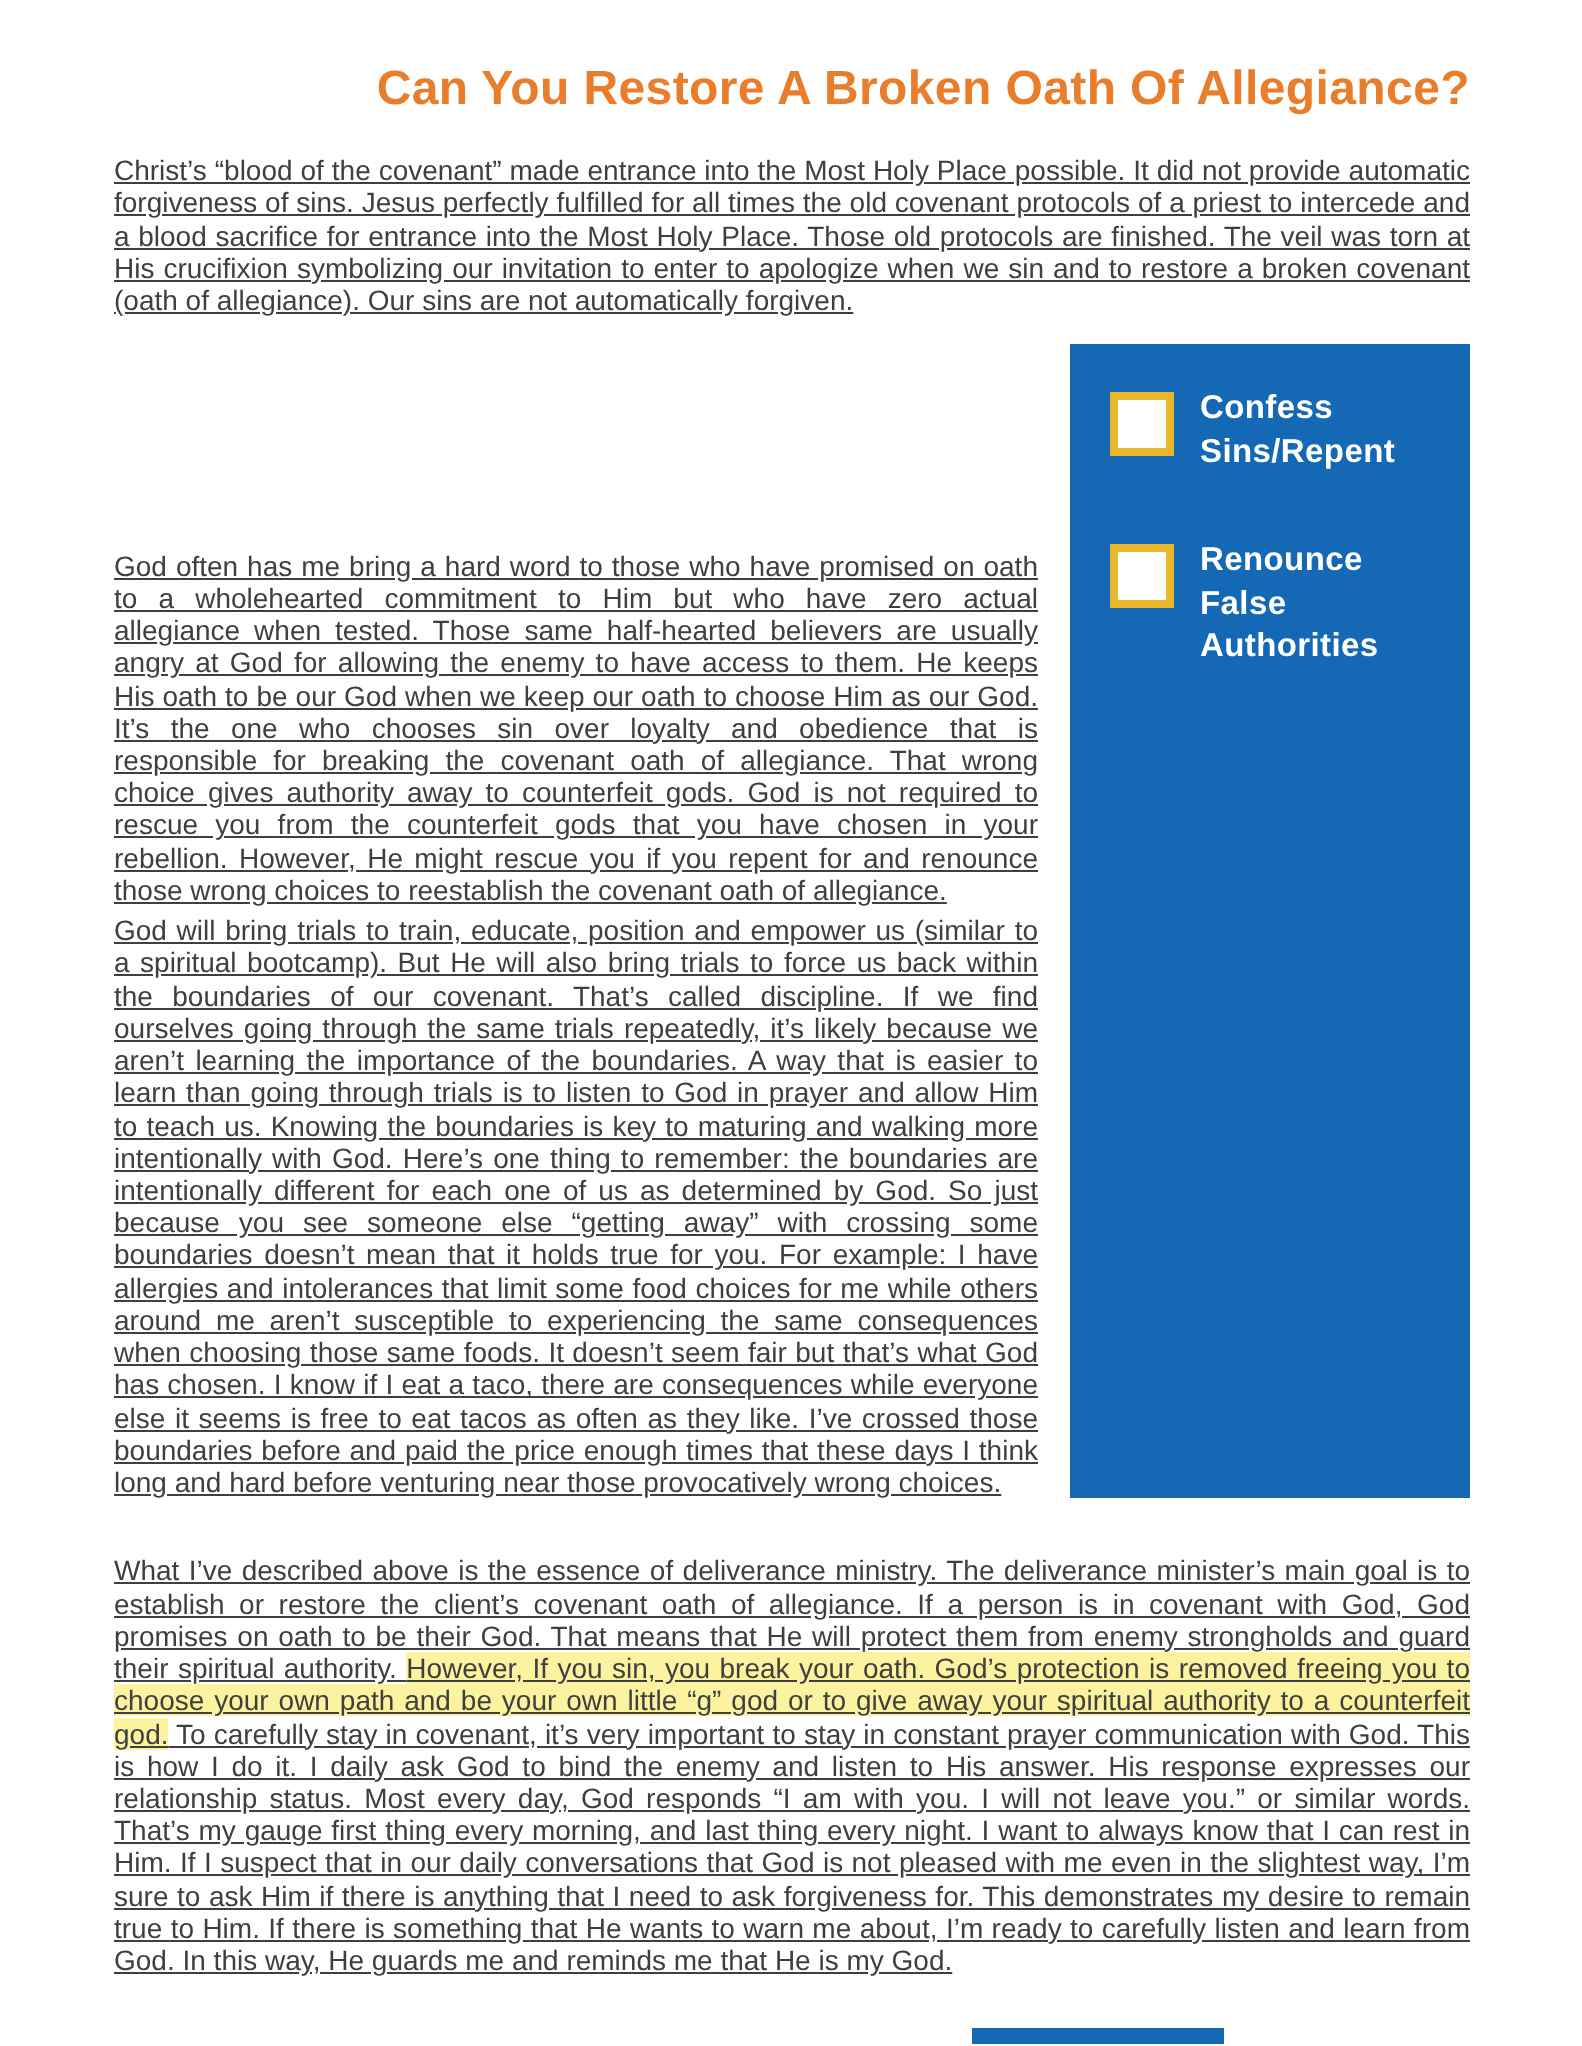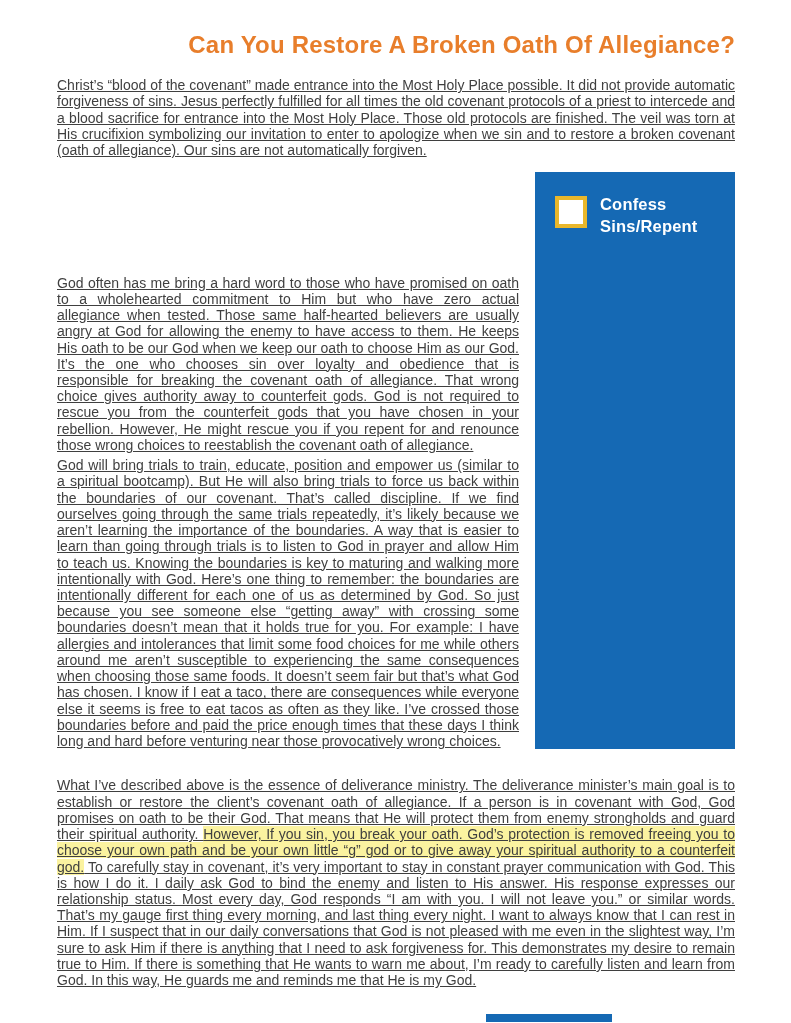--- a/index.html
+++ b/index.html
@@ -93,20 +93,26 @@
       <p class="body">God often has me bring a hard word to those who have promised on oath to a wholehearted commitment to Him but who have zero actual allegiance when tested. Those same half-hearted believers are usually angry at God for allowing the enemy to have access to them. He keeps His oath to be our God when we keep our oath to choose Him as our God. It’s the one who chooses sin over loyalty and obedience that is responsible for breaking the covenant oath of allegiance. That wrong choice gives authority away to counterfeit gods. God is not required to rescue you from the counterfeit gods that you have chosen in your rebellion. However, He might rescue you if you repent for and renounce those wrong choices to reestablish the covenant oath of allegiance.</p>
       <p class="body">God will bring trials to train, educate, position and empower us (similar to a spiritual bootcamp). But He will also bring trials to force us back within the boundaries of our covenant. That’s called discipline. If we find ourselves going through the same trials repeatedly, it’s likely because we aren’t learning the importance of the boundaries. A way that is easier to learn than going through trials is to listen to God in prayer and allow Him to teach us. Knowing the boundaries is key to maturing and walking more intentionally with God. Here’s one thing to remember: the boundaries are intentionally different for each one of us as determined by God. So just because you see someone else “getting away” with crossing some boundaries doesn’t mean that it holds true for you. For example: I have allergies and intolerances that limit some food choices for me while others around me aren’t susceptible to experiencing the same consequences when choosing those same foods. It doesn’t seem fair but that’s what God has chosen. I know if I eat a taco, there are consequences while everyone else it seems is free to eat tacos as often as they like. I’ve crossed those boundaries before and paid the price enough times that these days I think long and hard before venturing near those provocatively wrong choices.</p>
     </div>
 
     <div class="panel">
       <div class="check-item">
         <span class="checkbox"></span>
         <span class="check-label">Confess
 Sins/Repent</span>
       </div>
+      <div class="check-item">
+        <span class="checkbox"></span>
+        <span class="check-label">Renounce
+False
+Authorities</span>
+      </div>
     </div>
   </div>
 
   <p class="body closing"><span>What I’ve described above is the essence of deliverance ministry. The deliverance minister’s main goal is to establish or restore the client’s covenant oath of allegiance. If a person is in covenant with God, God promises on oath to be their God. That means that He will protect them from enemy strongholds and guard their spiritual authority. </span><span class="highlight">However, If you sin, you break your oath. God’s protection is removed freeing you to choose your own path and be your own little “g” god or to give away your spiritual authority to a counterfeit god.</span><span> To carefully stay in covenant, it’s very important to stay in constant prayer communication with God. This is how I do it. I daily ask God to bind the enemy and listen to His answer. His response expresses our relationship status. Most every day, God responds “I am with you. I will not leave you.” or similar words. That’s my gauge first thing every morning, and last thing every night. I want to always know that I can rest in Him. If I suspect that in our daily conversations that God is not pleased with me even in the slightest way, I’m sure to ask Him if there is anything that I need to ask forgiveness for. This demonstrates my desire to remain true to Him. If there is something that He wants to warn me about, I’m ready to carefully listen and learn from God. In this way, He guards me and reminds me that He is my God.</span></p>
 
   <div class="bottom-bar"></div>
 
 </div>
 
 </body></html>

